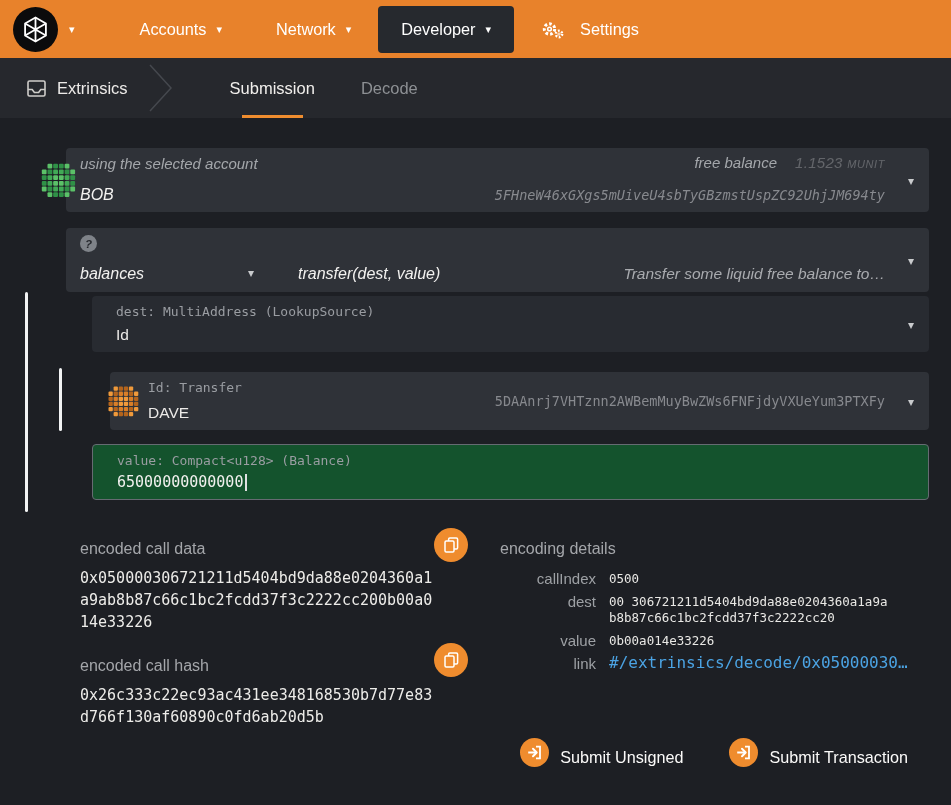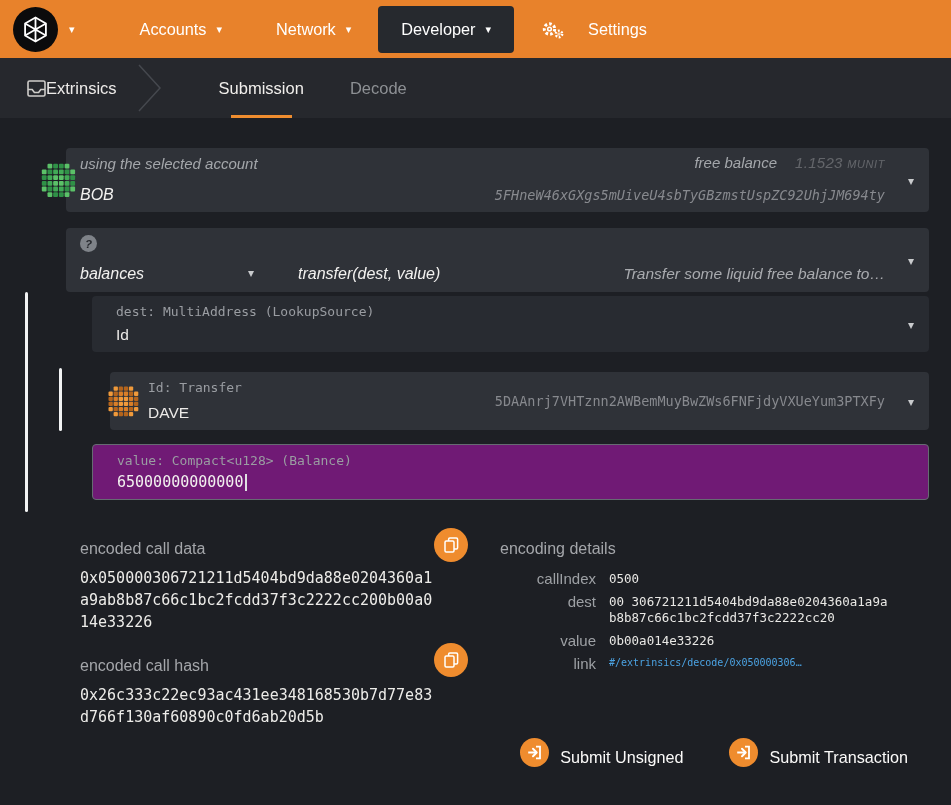--- a/index.html
+++ b/index.html
@@ -19,28 +19,28 @@
   }
   .logo { width:45px; height:45px; margin-left:13px; border-radius:50%; flex:none; cursor:pointer; }
   .logo-caret { color:#fff; font-size:11px; margin-left:11px; cursor:pointer; }
   .nav-items { display:flex; align-items:center; margin-left:38px; height:58px; }
   .nav-item {
     display:flex; align-items:center; gap:10px; padding:0 27px; height:58px;
     color:#fff; font-size:16.3px; cursor:pointer; white-space:nowrap;
   }
   .nav-item .caret { font-size:11px; color:#fff; }
   .nav-item.active { background:#26292e; height:47px; border-radius:4px; padding:0 23px; }
-  .nav-item.settings { gap:24px; }
+  .nav-item.settings { gap:16px; }
 
   
   .tabbar {
     position:absolute; top:58px; left:0; width:951px; height:60px;
     background:#26282d; display:flex; align-items:center;
   }
-  .section-head { margin-left:27px; display:flex; align-items:center; 
+  .section-head { margin-left:27px; display:flex; align-items:center; gap:11px;
     color:#edebe9; font-size:16.5px; cursor:pointer; }
   .sep { margin-left:20px; flex:none; }
   .tab { position:relative; margin-left:56px; height:60px; display:flex; align-items:center;
     font-size:16.5px; color:#8d9094; cursor:pointer; }
   .tab.t2 { margin-left:46px; }
   .tab.active { color:#f1efec; }
   .tab.active::after { content:""; position:absolute; left:12px; right:12px; bottom:0;
     height:3px; background:#ef8d2f; }
 
   
@@ -69,21 +69,21 @@
   .method { position:absolute; left:232px; bottom:9px; font-size:16px; color:#f2f1ef; cursor:pointer; }
   .method-desc { position:absolute; right:44px; bottom:9px; font-size:15.5px; color:#a9abaf; }
 
   .vline { position:absolute; width:3px; background:#f2f3f4; border-radius:2px; }
   .vline-1 { left:25px; top:174px; height:220px; }
   .vline-2 { left:59px; top:250px; height:63px; }
 
   .param-card { position:absolute; border-radius:4px; }
   .dest-card { left:92px; width:837px; top:178px; height:56px; background:#282b31; cursor:pointer; }
   .dave-card { left:110px; width:819px; top:254px; height:58px; background:#2f3238; cursor:pointer; }
-  .value-card { left:92px; width:837px; top:326px; height:56px; background:#701a75;
+  .value-card { left:92px; width:837px; top:326px; height:56px; background:#14532d;
     border:1px solid #666b72; cursor:text; }
   .param-label { position:absolute; left:24px; top:8px; font-size:13px; color:#9a9da2; }
   .param-value { position:absolute; left:24px; bottom:8px; font-size:15.5px; color:#eceae8; }
   .dave-card .param-label, .dave-card .param-value { left:38px; }
   .param-address { position:absolute; right:44px; top:50%; transform:translateY(-50%);
     font-size:13.5px; color:#87898e; }
   .identicon { position:absolute; top:50%; transform:translateY(-50%); }
   .bob-identicon { left:-27px; width:38px; height:38px; cursor:pointer; }
   .dave-identicon { left:-4px; width:34px; height:34px; cursor:pointer; }
   .param-input { position:absolute; left:24px; bottom:8px; font-size:15px; color:#f2f1ef;
@@ -103,21 +103,21 @@
     cursor:pointer; }
   .copy-data { top:13px; }
   .copy-hash { top:128px; }
 
   .out-right { position:absolute; left:500px; top:397px; width:432px; }
   .detail-rows { margin-top:12px; }
   .detail-row { display:flex; align-items:flex-start; margin-bottom:6px; }
   .d-label { width:96px; flex:none; text-align:right; font-size:15px; color:#9da0a4; line-height:17px; }
   .d-value { margin-left:13px; font-size:12.5px; line-height:16px; color:#e9e8e5;
     width:282px; word-break:break-all; padding-top:1px; }
-  .d-link { color:#4ba3e3; font-size:10px; width:auto; max-width:305px; white-space:nowrap;
+  .d-link { color:#4ba3e3; font-size:16px; width:auto; max-width:305px; white-space:nowrap;
     overflow:hidden; text-overflow:ellipsis; text-decoration:none; cursor:pointer; padding-top:0; }
 
   
   .actions { position:absolute; top:620px; right:43px; display:flex; gap:46px; }
   .action-btn { display:flex; align-items:flex-end; gap:11px; background:none; border:none;
     color:#fbfaf9; font-size:16.2px; font-family:inherit; cursor:pointer; }
   .action-icon { width:29px; height:29px; border-radius:50%; background:#ef8c2e; flex:none;
     display:flex; align-items:center; justify-content:center; }
 </style>
 </head>

